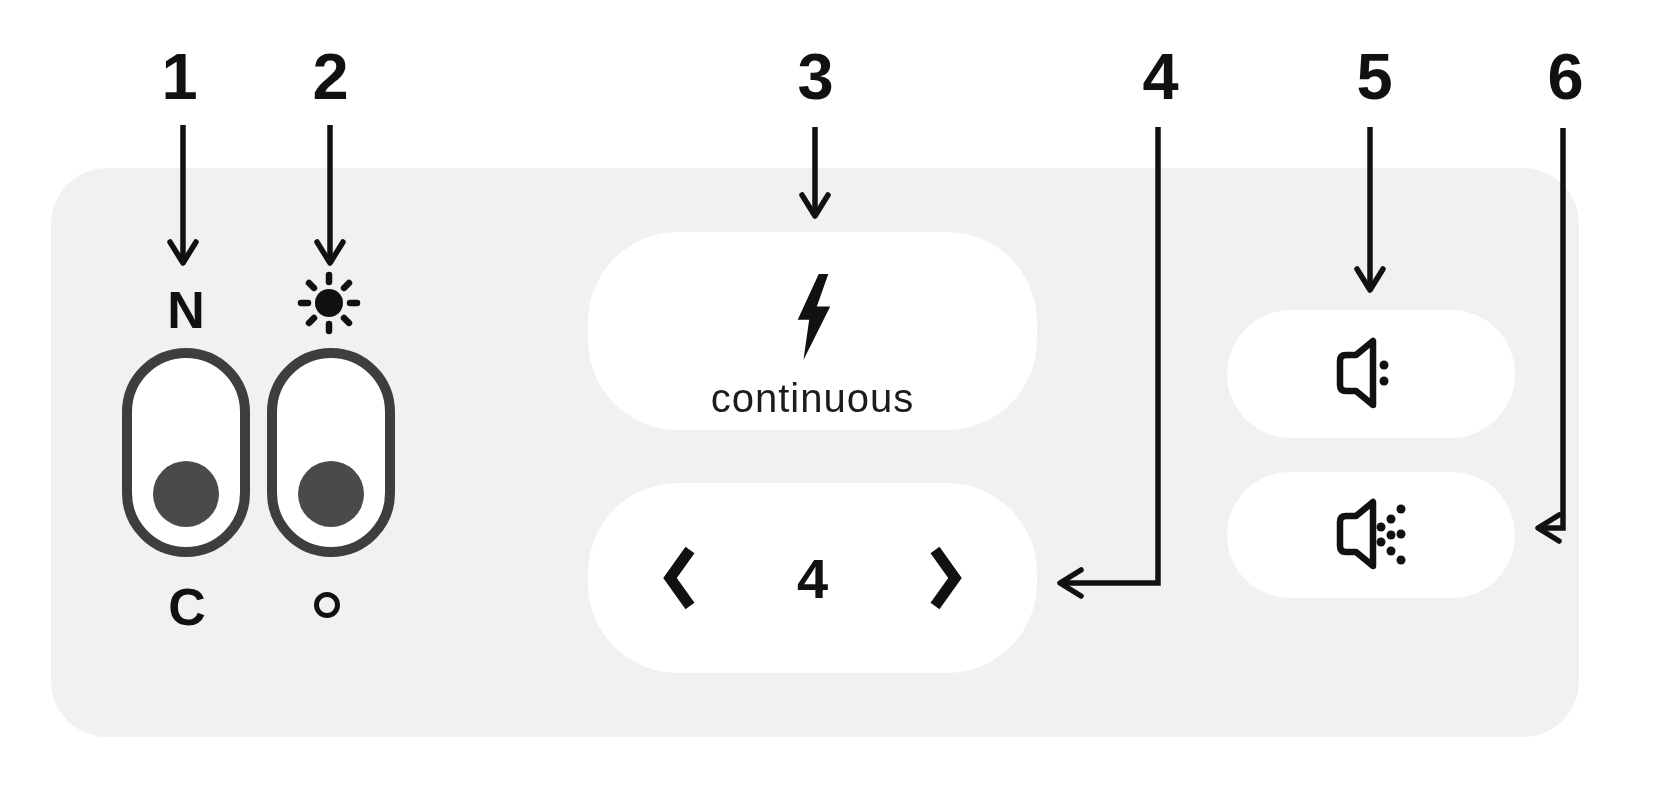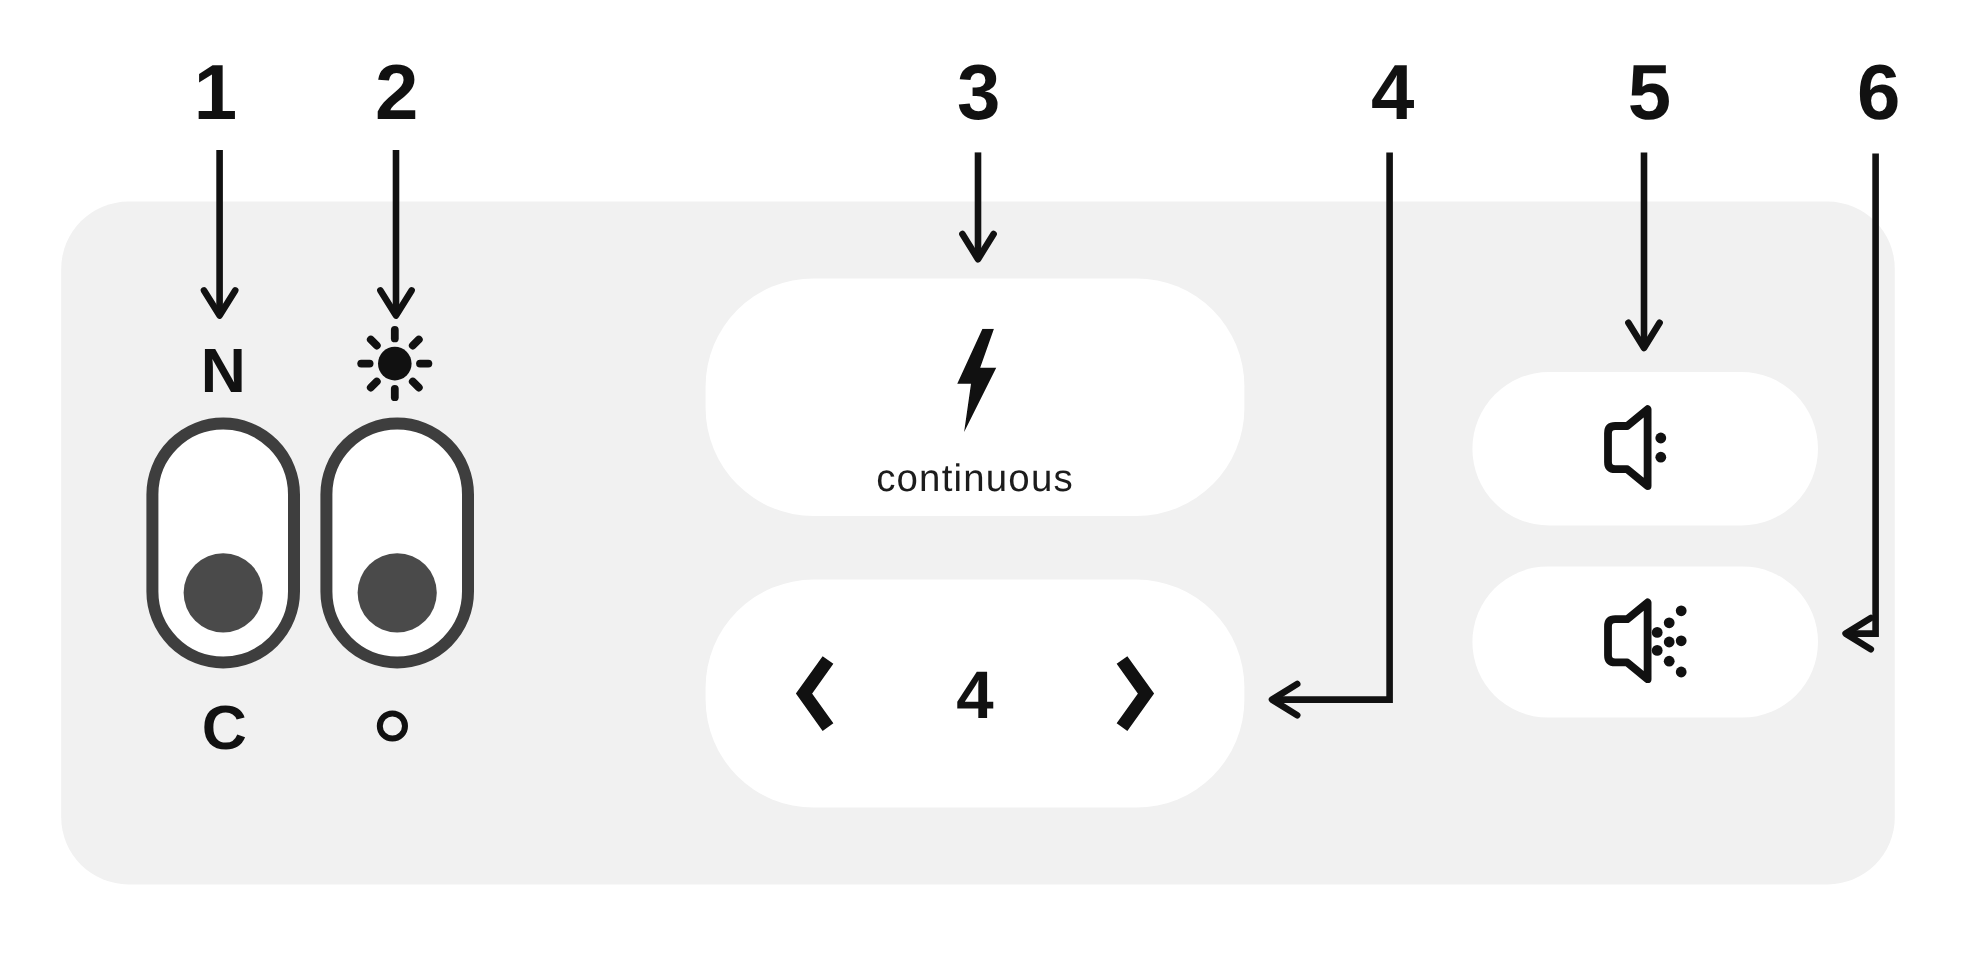--- a/index.html
+++ b/index.html
@@ -29,21 +29,21 @@
   .switch .knob{position:absolute;left:50%;transform:translateX(-50%);bottom:20px;
                 width:66px;height:66px;border-radius:50%;background:var(--knob);}
   .ring{position:absolute;width:26px;height:26px;border:5px solid var(--ink);border-radius:50%;}
   .icon-abs{position:absolute;}
 
   
   .pill{position:absolute;background:var(--pill-bg);display:flex;align-items:center;
         justify-content:center;cursor:pointer;border:none;}
   .pill-mode{left:588px;top:232px;width:449px;height:198px;border-radius:90px;
              flex-direction:column;gap:14px;padding-top:30px;}
-  .pill-mode .mode-label{font-size:32px;font-weight:400;color:#1c1c1c;letter-spacing:1px;line-height:42px;}
+  .pill-mode .mode-label{font-size:40px;font-weight:400;color:#1c1c1c;letter-spacing:1px;line-height:42px;}
   .pill-stepper{left:588px;top:483px;width:449px;height:190px;border-radius:90px;
                 justify-content:space-between;padding:0 72px;cursor:default;}
   .stepper-value{font-size:56px;font-weight:700;color:var(--ink);}
   .chev-btn{background:none;border:none;cursor:pointer;display:flex;align-items:center;justify-content:center;padding:0;}
   .pill-sound-1{left:1227px;top:310px;width:288px;height:128px;border-radius:64px;}
   .pill-sound-2{left:1227px;top:472px;width:288px;height:126px;border-radius:64px;}
 </style>
 </head>
 <body>
 

